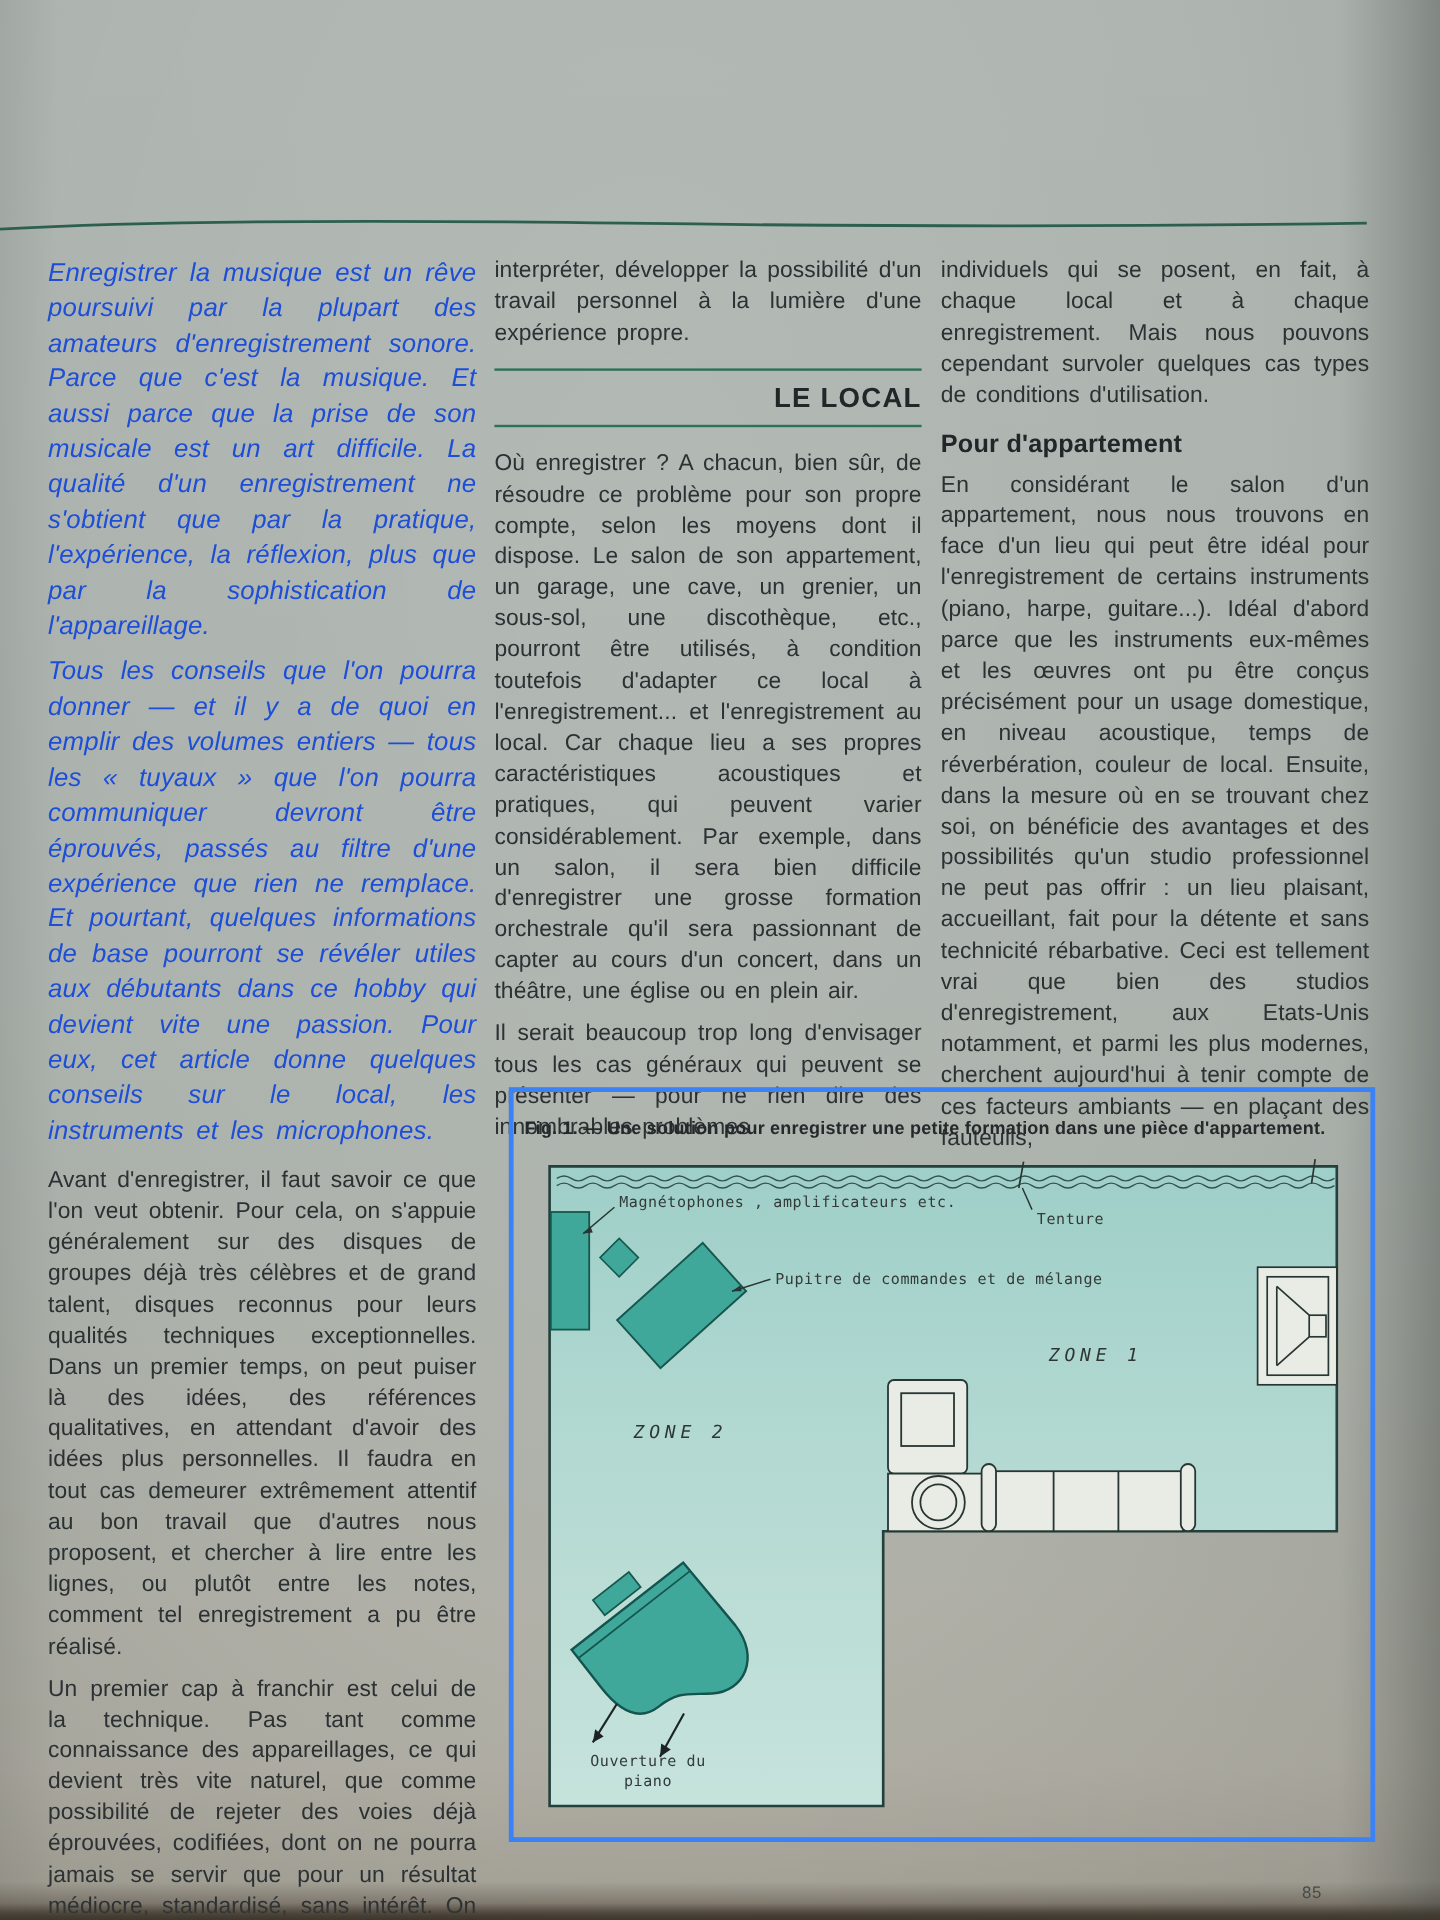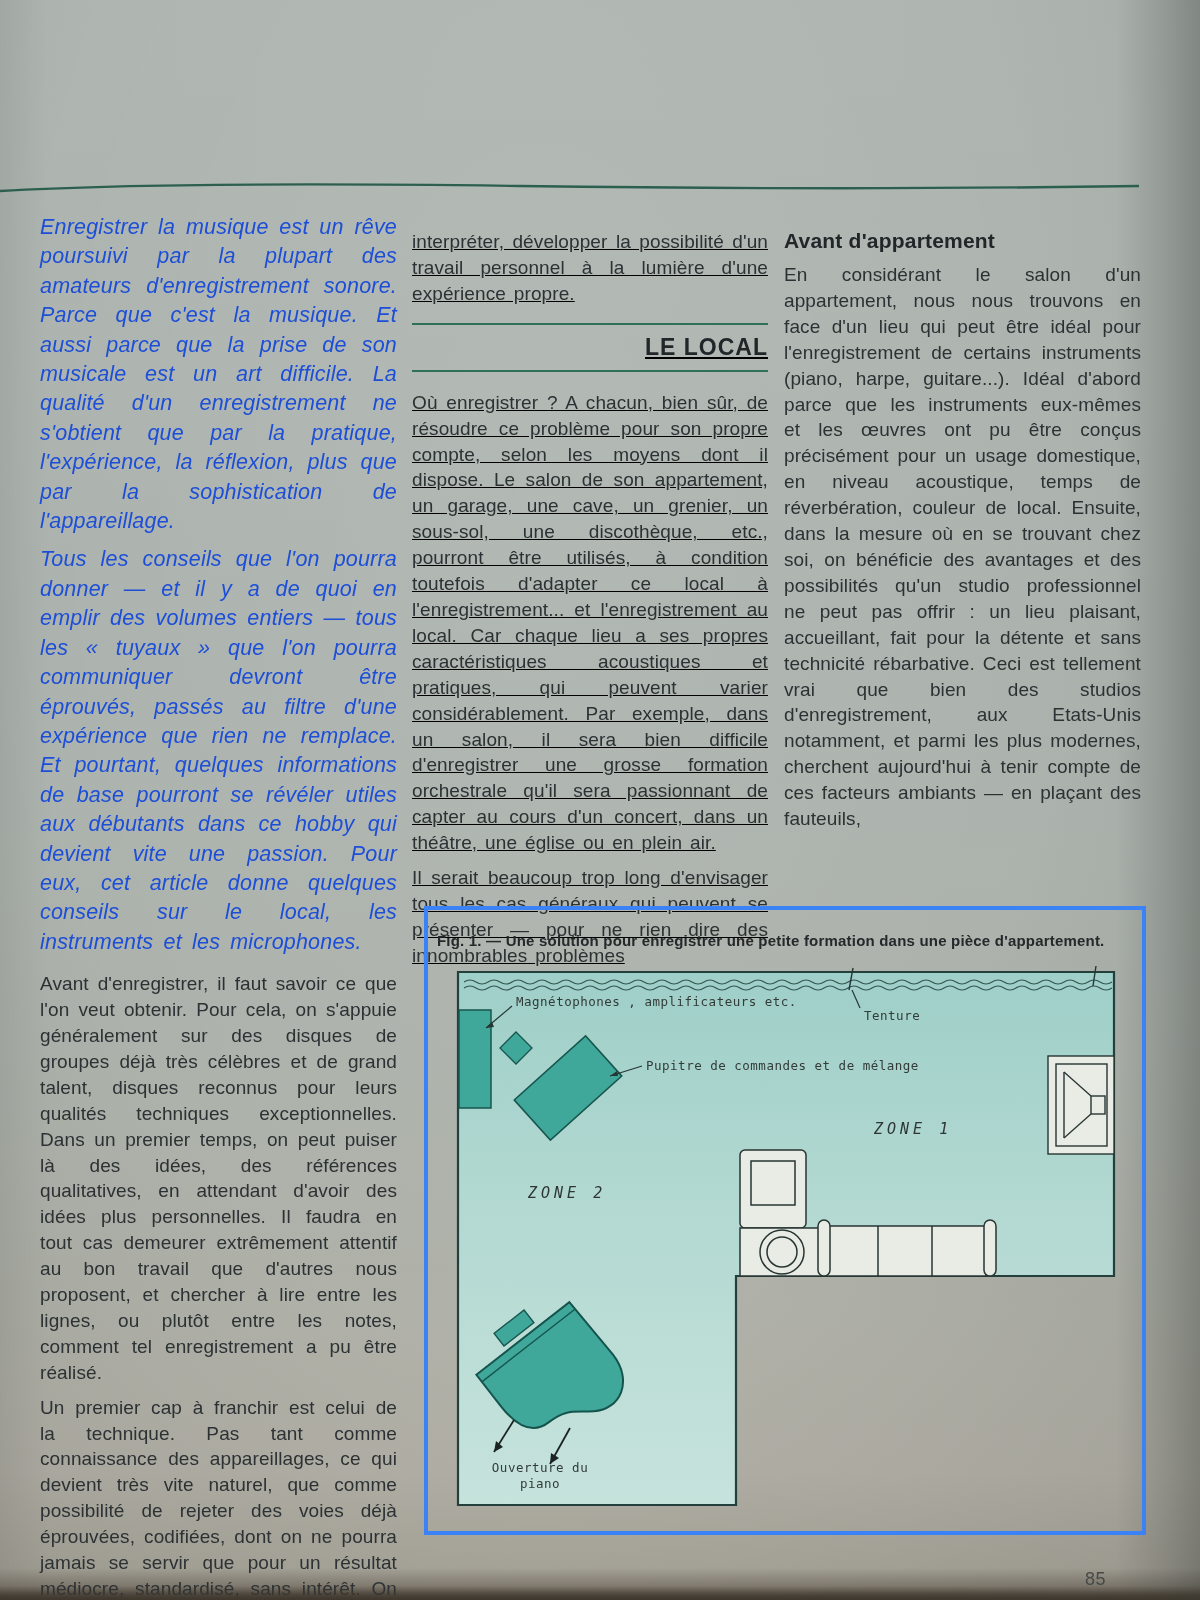--- a/index.html
+++ b/index.html
@@ -51,21 +51,21 @@
   #plan-svg{position:absolute;left:0;top:0;}
   .diag-label{
     font-family:"DejaVu Sans Mono",monospace;font-size:12.5px;fill:#333b38;letter-spacing:0.5px;
   }
   .zone-label{
     font-family:"DejaVu Sans Mono",monospace;font-style:italic;font-size:15px;
     fill:#2e3634;letter-spacing:4px;
   }
   
   #page-number{
-    left:1085px;top:1569px;font-size:18px;color:#464b47;letter-spacing:0.5px;
+    left:1085px;top:1569px;font-size:14px;color:#464b47;letter-spacing:0.5px;
   }
   #top-rule-svg{left:0;top:181px;}
   #bottom-edge{
     left:0;top:1586px;width:1200px;height:14px;
     background:linear-gradient(180deg, rgba(60,54,45,0) 0%, rgba(62,56,46,0.45) 45%, #3e382e 100%);
   }
 </style>
 </head>
 <body>
 
@@ -78,35 +78,36 @@
     <p>Enregistrer la musique est un rêve poursuivi par la plupart des amateurs d'enregistrement sonore. Parce que c'est la musique. Et aussi parce que la prise de son musicale est un art difficile. La qualité d'un enregistrement ne s'obtient que par la pratique, l'expérience, la réflexion, plus que par la sophistication de l'appareillage.</p>
     <p>Tous les conseils que l'on pourra donner — et il y a de quoi en emplir des volumes entiers — tous les « tuyaux » que l'on pourra communiquer devront être éprouvés, passés au filtre d'une expérience que rien ne remplace. Et pourtant, quelques informations de base pourront se révéler utiles aux débutants dans ce hobby qui devient vite une passion. Pour eux, cet article donne quelques conseils sur le local, les instruments et les microphones.</p>
   </div>
   <div class="body">
     <p>Avant d'enregistrer, il faut savoir ce que l'on veut obtenir. Pour cela, on s'appuie généralement sur des disques de groupes déjà très célèbres et de grand talent, disques reconnus pour leurs qualités techniques exceptionnelles. Dans un premier temps, on peut puiser là des idées, des références qualitatives, en attendant d'avoir des idées plus personnelles. Il faudra en tout cas demeurer extrêmement attentif au bon travail que d'autres nous proposent, et chercher à lire entre les lignes, ou plutôt entre les notes, comment tel enregistrement a pu être réalisé.</p>
     <p>Un premier cap à franchir est celui de la technique. Pas tant comme connaissance des appareillages, ce qui devient très vite naturel, que comme possibilité de rejeter des voies déjà éprouvées, codifiées, dont on ne pourra jamais se servir que pour un résultat médiocre, standardisé, sans intérêt. On devra au contraire</p>
   </div>
 </div>
 
 <div id="col2" class="col">
-  <div class="body" style="margin-top:16px;text-decoration:underline;">
+  <div class="body" style="margin-top:0;">
     <p>interpréter, développer la possibilité d'un travail personnel à la lumière d'une expérience propre.</p>
     <div class="head-block">
       <hr class="sect-rule">
       <div class="sect-head">LE LOCAL</div>
       <hr class="sect-rule">
     </div>
     <p>Où enregistrer ? A chacun, bien sûr, de résoudre ce problème pour son propre compte, selon les moyens dont il dispose. Le salon de son appartement, un garage, une cave, un grenier, un sous-sol, une discothèque, etc., pourront être utilisés, à condition toutefois d'adapter ce local à l'enregistrement... et l'enregistrement au local. Car chaque lieu a ses propres caractéristiques acoustiques et pratiques, qui peuvent varier considérablement. Par exemple, dans un salon, il sera bien difficile d'enregistrer une grosse formation orchestrale qu'il sera passionnant de capter au cours d'un concert, dans un théâtre, une église ou en plein air.</p>
     <p>Il serait beaucoup trop long d'envisager tous les cas généraux qui peuvent se présenter — pour ne rien dire des innombrables problèmes</p>
   </div>
 </div>
 
 <div id="col3" class="col">
   <div class="body" style="margin-top:0;">
-    <div class="sub-head">Avant d'appartement</div>
+    <p>individuels qui se posent, en fait, à chaque local et à chaque enregistrement. Mais nous pouvons cependant survoler quelques cas types de conditions d'utilisation.</p>
+    <div class="sub-head">Pour d'appartement</div>
     <p>En considérant le salon d'un appartement, nous nous trouvons en face d'un lieu qui peut être idéal pour l'enregistrement de certains instruments (piano, harpe, guitare...). Idéal d'abord parce que les instruments eux-mêmes et les œuvres ont pu être conçus précisément pour un usage domestique, en niveau acoustique, temps de réverbération, couleur de local. Ensuite, dans la mesure où en se trouvant chez soi, on bénéficie des avantages et des possibilités qu'un studio professionnel ne peut pas offrir : un lieu plaisant, accueillant, fait pour la détente et sans technicité rébarbative. Ceci est tellement vrai que bien des studios d'enregistrement, aux Etats-Unis notamment, et parmi les plus modernes, cherchent aujourd'hui à tenir compte de ces facteurs ambiants — en plaçant des fauteuils,</p>
   </div>
 </div>
 
 <div id="figure-box" class="abs">
   <div id="figure-caption">Fig. 1. — Une solution pour enregistrer une petite formation dans une pièce d'appartement.</div>
   <svg id="plan-svg" width="718" height="625" viewBox="0 0 718 625">
     <defs>
       <linearGradient id="roomGrad" x1="0" y1="0" x2="0" y2="1">
         <stop offset="0%" stop-color="#9ecfc8"></stop>

